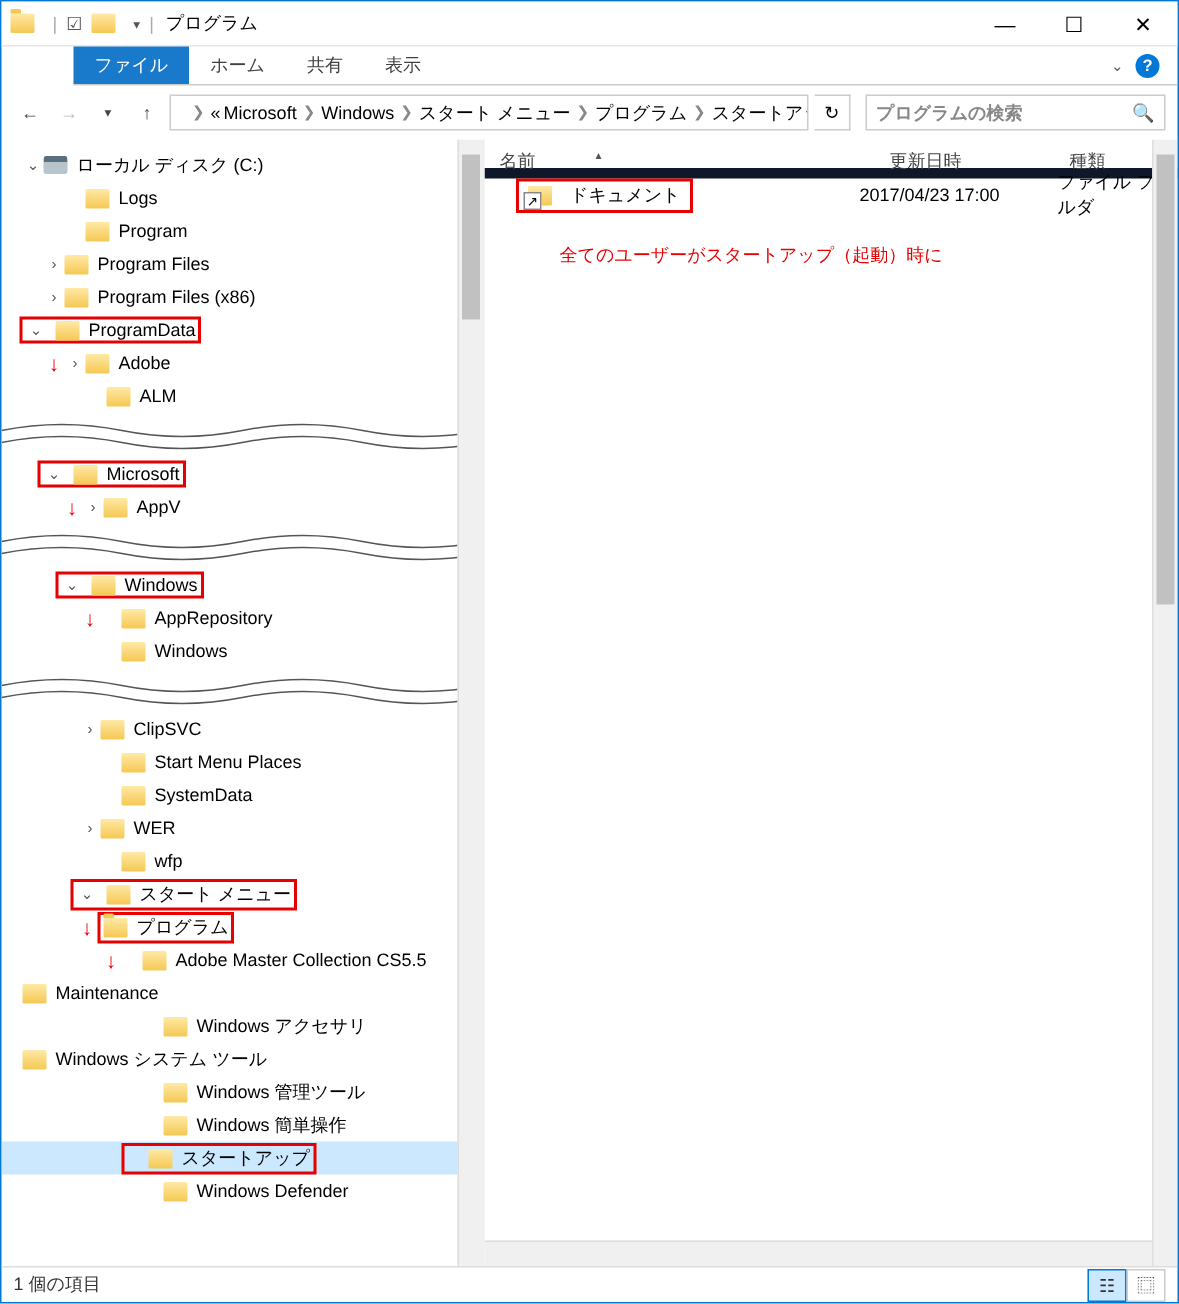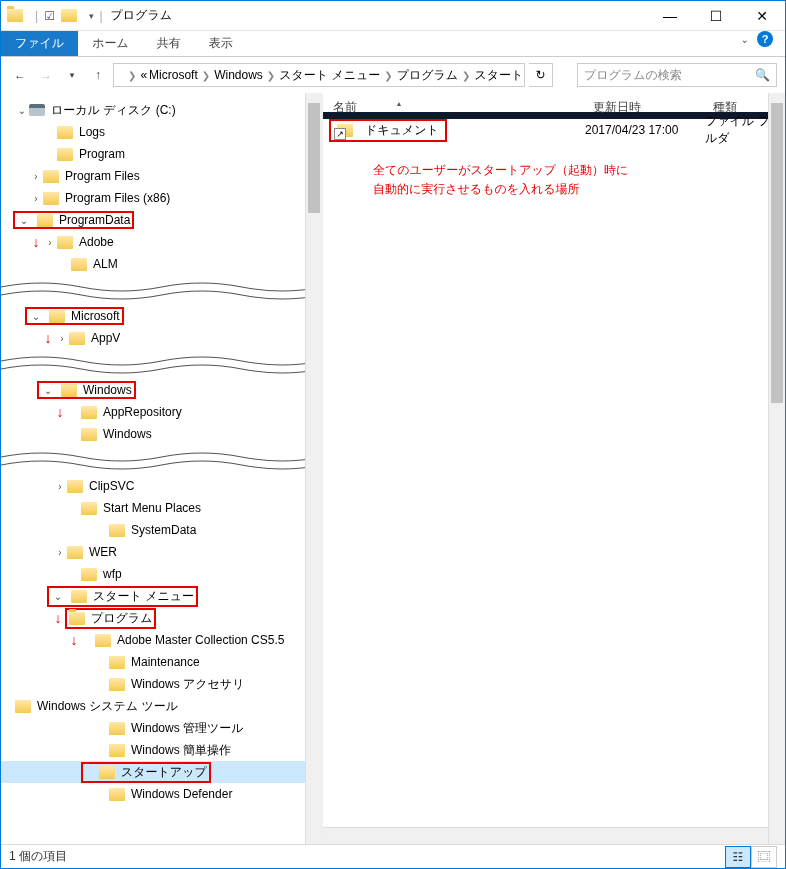--- a/index.html
+++ b/index.html
@@ -6,36 +6,36 @@
 body { background: #fff; width: 786px; height: 869px; overflow: hidden; border: 1px solid #0078d7; position: relative; }
 
 
 .titlebar { height: 30px; display: flex; align-items: center; background: #fff; border-bottom: 1px solid #e5e5e5; }
 .titlebar .qat { display: flex; align-items: center; gap: 6px; padding-left: 6px; }
 .titlebar .title { padding-left: 8px; }
 .titlebar .wincontrols { margin-left: auto; display: flex; }
 .titlebar .wincontrols div { width: 46px; height: 30px; display: flex; align-items: center; justify-content: center; font-size: 14px; }
 
 
-.ribbon { height: 26px; display: flex; align-items: flex-start; border-bottom: 1px solid #ccc; }
+.ribbon { height: 26px; display: flex; align-items: center; border-bottom: 1px solid #ccc; margin-left: 48px; }
 .ribbon .tab { padding: 4px 14px; display: flex; align-items: center; color: #404040; }
 .ribbon .tab.file { background: #1979ca; color: #fff; }
 .ribbon .helpicon { margin-left: auto; padding-right: 12px; display:flex; align-items:center; gap:8px; }
 .ribbon .caret { color:#555; font-size:10px; }
 .helpq { width:16px; height:16px; border-radius:50%; background:#0078d7; color:#fff; display:inline-flex; align-items:center; justify-content:center; font-size:11px; font-weight:bold; }
 
 
 .navbar { height: 36px; display: flex; align-items: center; gap: 4px; padding: 0 8px; }
 .navbtn { width: 22px; height: 22px; display:flex; align-items:center; justify-content:center; color:#444; }
 .navbtn.disabled { color: #bbb; }
 .addressbar { flex: 1; height: 24px; border: 1px solid #ccc; display: flex; align-items: center; padding: 0 4px; gap:2px; overflow:hidden; white-space:nowrap; }
 .addressbar .crumb { display:flex; align-items:center; gap:2px; }
 .addressbar .chev { color:#888; font-size:10px; padding:0 2px; }
 .refresh { width:24px; height:24px; border:1px solid #ccc; border-left:none; display:flex; align-items:center; justify-content:center; }
-.searchbox { width: 200px; height: 24px; border: 1px solid #ccc; display:flex; align-items:center; padding:0 6px; color:#888; margin-left:20px; }
+.searchbox { width: 200px; height: 24px; border: 1px solid #ccc; display:flex; align-items:center; padding:0 6px; color:#888; margin-left:6px;font-weight:bold; }
 .searchbox .mag { margin-left:auto; color:#555; }
 
 
 .main { display: flex; height: calc(100% - 30px - 26px - 36px - 24px); position:relative; }
 .treepane { width: 322px; overflow:hidden; position:relative; padding-top:6px; border-right:1px solid #eee; }
 .listpane { flex:1; position:relative; overflow:hidden; }
 
 
 .tree-row { height: 22px; display:flex; align-items:center; white-space:nowrap; }
 .tree-row .exp { width:14px; text-align:center; color:#555; font-size:10px; }
@@ -54,21 +54,21 @@
 
 
 .vscroll { position:absolute; right:0; top:0; bottom:0; width:17px; background:#f0f0f0; border-left:1px solid #ddd; }
 .vscroll .thumb { position:absolute; left:2px; right:2px; background:#c1c1c1; }
 .hscroll { position:absolute; left:0; right:17px; bottom:0; height:17px; background:#f0f0f0; border-top:1px solid #ddd; }
 
 
 .listheader { height:26px; display:flex; align-items:flex-start; border-bottom:7px solid #0f172a; color:#444; padding-top:6px; }
 .listheader .col { padding:0 10px; }
 .listheader .sortind { font-size:8px; color:#555; padding-left:40px; }
-.listrow { height:22px; display:flex; align-items:center; padding-left:6px; }
+.listrow { height:22px; display:flex; align-items:center; padding-left:21px;gap:12px; }
 .annotation { color:#e60000; font-size:15px; padding:20px 10px 0 50px; line-height:1.6; }
 
 
 .statusbar { position:absolute; bottom:0; left:0; right:0; height:24px; border-top:1px solid #ddd; display:flex; align-items:center; padding:0 8px; font-size:12px; color:#333; }
 .viewbtns { margin-left:auto; display:flex; gap:0; }
 .viewbtn { width:26px; height:22px; border:1px solid #ccc; display:flex; align-items:center; justify-content:center; }
 .viewbtn.active { background:#cce8ff; border-color:#0078d7; }
 
 </style>
 </head>
@@ -230,21 +230,21 @@
     <div class="tree-row" style="padding-left:52px">
         <span class="exp">›</span>
         <span class="folder-icon"></span>
         <span>ClipSVC</span>
       </div>
     <div class="tree-row" style="padding-left:66px">
         <span class="exp"></span>
         <span class="folder-icon"></span>
         <span>Start Menu Places</span>
       </div>
-    <div class="tree-row" style="padding-left:94px">
+    <div class="tree-row" style="padding-left:66px">
         <span class="exp"></span>
         <span class="folder-icon"></span>
         <span>SystemData</span>
       </div>
     <div class="tree-row" style="padding-left:52px">
         <span class="exp">›</span>
         <span class="folder-icon"></span>
         <span>WER</span>
       </div>
     <div class="tree-row" style="padding-left:66px">
@@ -267,21 +267,21 @@
         <span class="folder-icon open"></span>
         <span>プログラム</span>
       </span>
     </div>
     <div class="tree-row" style="padding-left:66px">
         <span class="redarrow">↓</span>
         <span class="exp"></span>
         <span class="folder-icon"></span>
         <span>Adobe Master Collection CS5.5</span>
       </div>
-    <div class="tree-row" style="padding-left:94px">
+    <div class="tree-row" style="">
         <span class="exp"></span>
         <span class="folder-icon"></span>
         <span>Maintenance</span>
       </div>
     <div class="tree-row" style="padding-left:94px">
         <span class="exp"></span>
         <span class="folder-icon"></span>
         <span>Windows アクセサリ</span>
       </div>
     <div class="tree-row" style="">
@@ -332,21 +332,20 @@
       <span class="redbox" style="display:flex;align-items:center;gap:6px;padding:1px 6px">
         <span class="folder-icon shortcut"></span>
         <span>ドキュメント</span>
       </span>
       <span style="margin-left:auto;width:120px">2017/04/23 17:00</span>
       <span style="width:80px;overflow:hidden">ファイル フォルダ</span>
     </div>
 
     <div class="annotation">
       <div>全てのユーザーがスタートアップ（起動）時に</div>
-      <div>自動的に実行させるものを入れる場所</div>
     </div>
 
     <div class="hscroll" style="bottom:0"></div>
     <div class="vscroll">
         <div class="thumb" style="top:10px;height:300px"></div>
       </div>
   </div>
 </div>
 
 <div class="statusbar">

